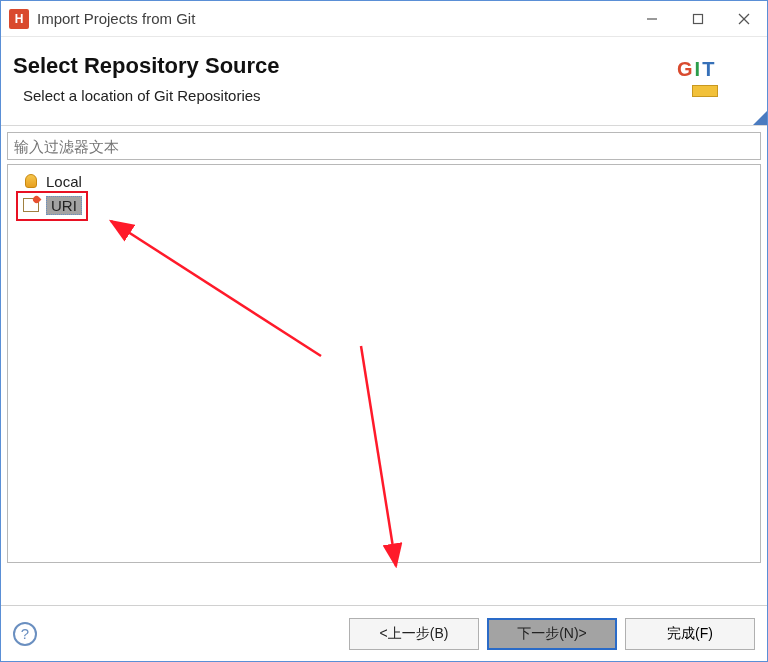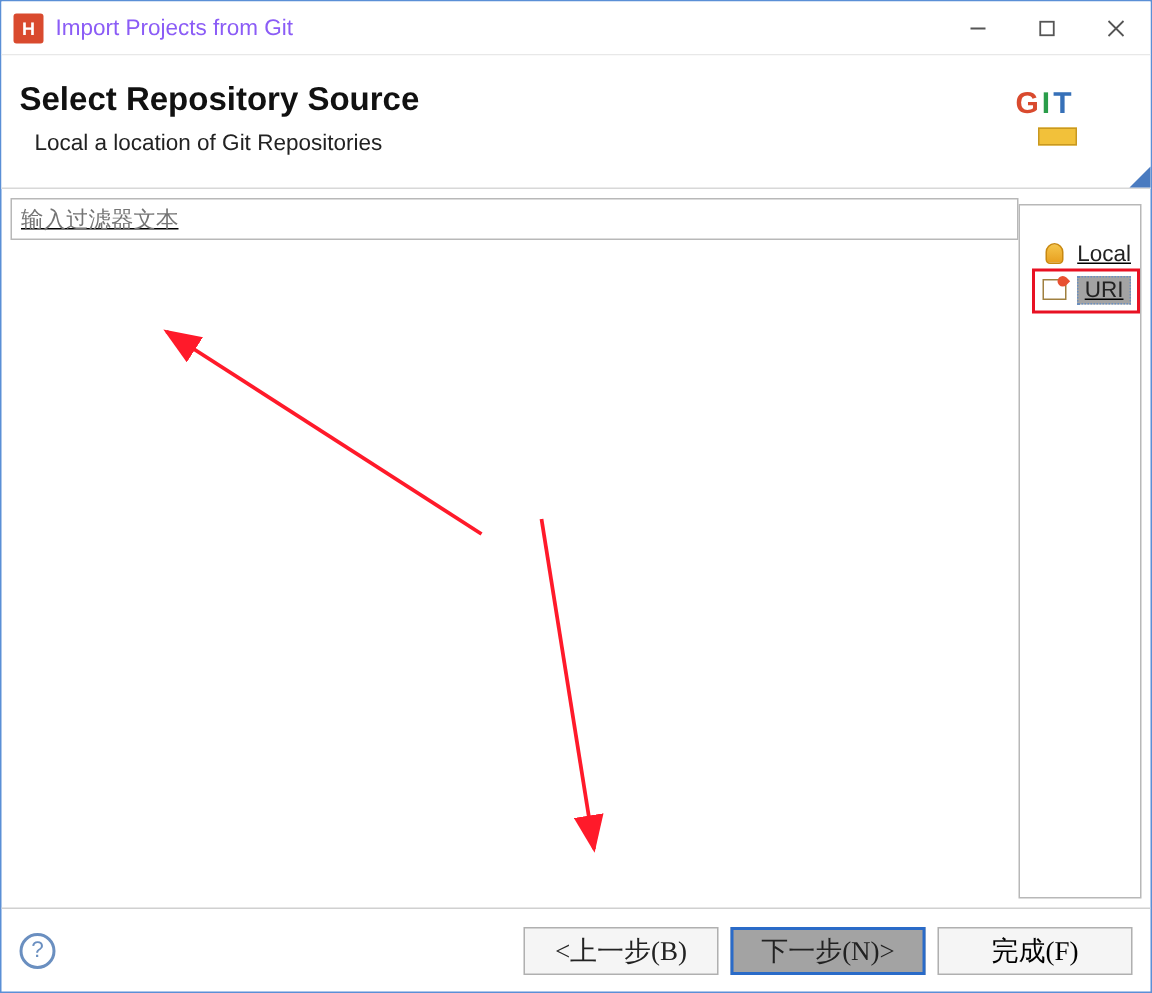--- a/index.html
+++ b/index.html
@@ -36,21 +36,21 @@
       align-items: center;
       justify-content: center;
       color: #fff;
       font-weight: bold;
       font-size: 12px;
       margin-right: 8px;
     }
     .titlebar-text {
       flex: 1;
       font-size: 15px;
-      color: #8b5cf6;
+      color: #404040;
     }
     .win-controls {
       display: flex;
       height: 100%;
     }
     .win-btn {
       width: 46px;
       height: 100%;
       display: flex;
       align-items: center;
@@ -110,40 +110,39 @@
       right: 0;
       bottom: 0;
       width: 0; height: 0;
       border-left: 14px solid transparent;
       border-bottom: 14px solid #4a7bc0;
     }
     .content {
       flex: 1;
       padding: 6px;
       display: flex;
-      flex-direction: row;
-      position: relative;
-      text-decoration: underline;
+      flex-direction: column;
+      position: relative;
     }
     .filter-input {
       width: 100%;
       height: 28px;
       border: 1px solid #b8b8b8;
       padding: 0 6px;
       font-size: 15px;
       color: #888;
       outline: none;
       font-family: inherit;
     }
     .list-box {
       flex: 1;
       border: 1px solid #b8b8b8;
       margin-top: 4px;
       background: #fff;
-      padding: 20px 0;
+      padding: 4px 0;
       position: relative;
     }
     .list-item {
       display: flex;
       align-items: center;
       padding: 2px 6px 2px 14px;
       font-size: 15px;
       color: #222;
       height: 24px;
     }
@@ -216,26 +215,26 @@
       justify-content: center;
       color: #6a8fc0;
       font-size: 15px;
       margin-right: auto;
     }
     .btn {
       min-width: 130px;
       height: 32px;
       border: 1px solid #b0b0b0;
       background: #f5f5f5;
-      font-size: 18px;
+      font-size: 14px;
       color: #222;
       display: flex;
       align-items: center;
       justify-content: center;
-      font-family: Liberation Serif, serif;
+      font-family: Liberation Sans, sans-serif;
       padding: 0 12px;
     }
     .btn.primary {
       border: 2px solid #2a6bc8;
       background: #a3a3a3;
     }
     .btn.disabled {
       color: #000000;
     }
     .annotation-svg {
@@ -269,21 +268,21 @@
             <line x1="1" y1="1" x2="11" y2="11" stroke="#555" stroke-width="1.2"></line>
             <line x1="11" y1="1" x2="1" y2="11" stroke="#555" stroke-width="1.2"></line>
           </svg>
       </div>
     </div>
   </div>
 
   <div class="header-panel">
     <div class="header-text">
       <div class="header-title">Select Repository Source</div>
-      <div class="header-subtitle">Local a location of Git Repositories</div>
+      <div class="header-subtitle">Select a location of Git Repositories</div>
     </div>
     <div class="header-icon">
       <div class="git-logo">
         <div class="git-logo-text">
           <span class="g">G</span><span class="i">I</span><span class="t">T</span>
         </div>
         <div class="git-chip"></div>
       </div>
     </div>
     <div class="corner-triangle"></div>

